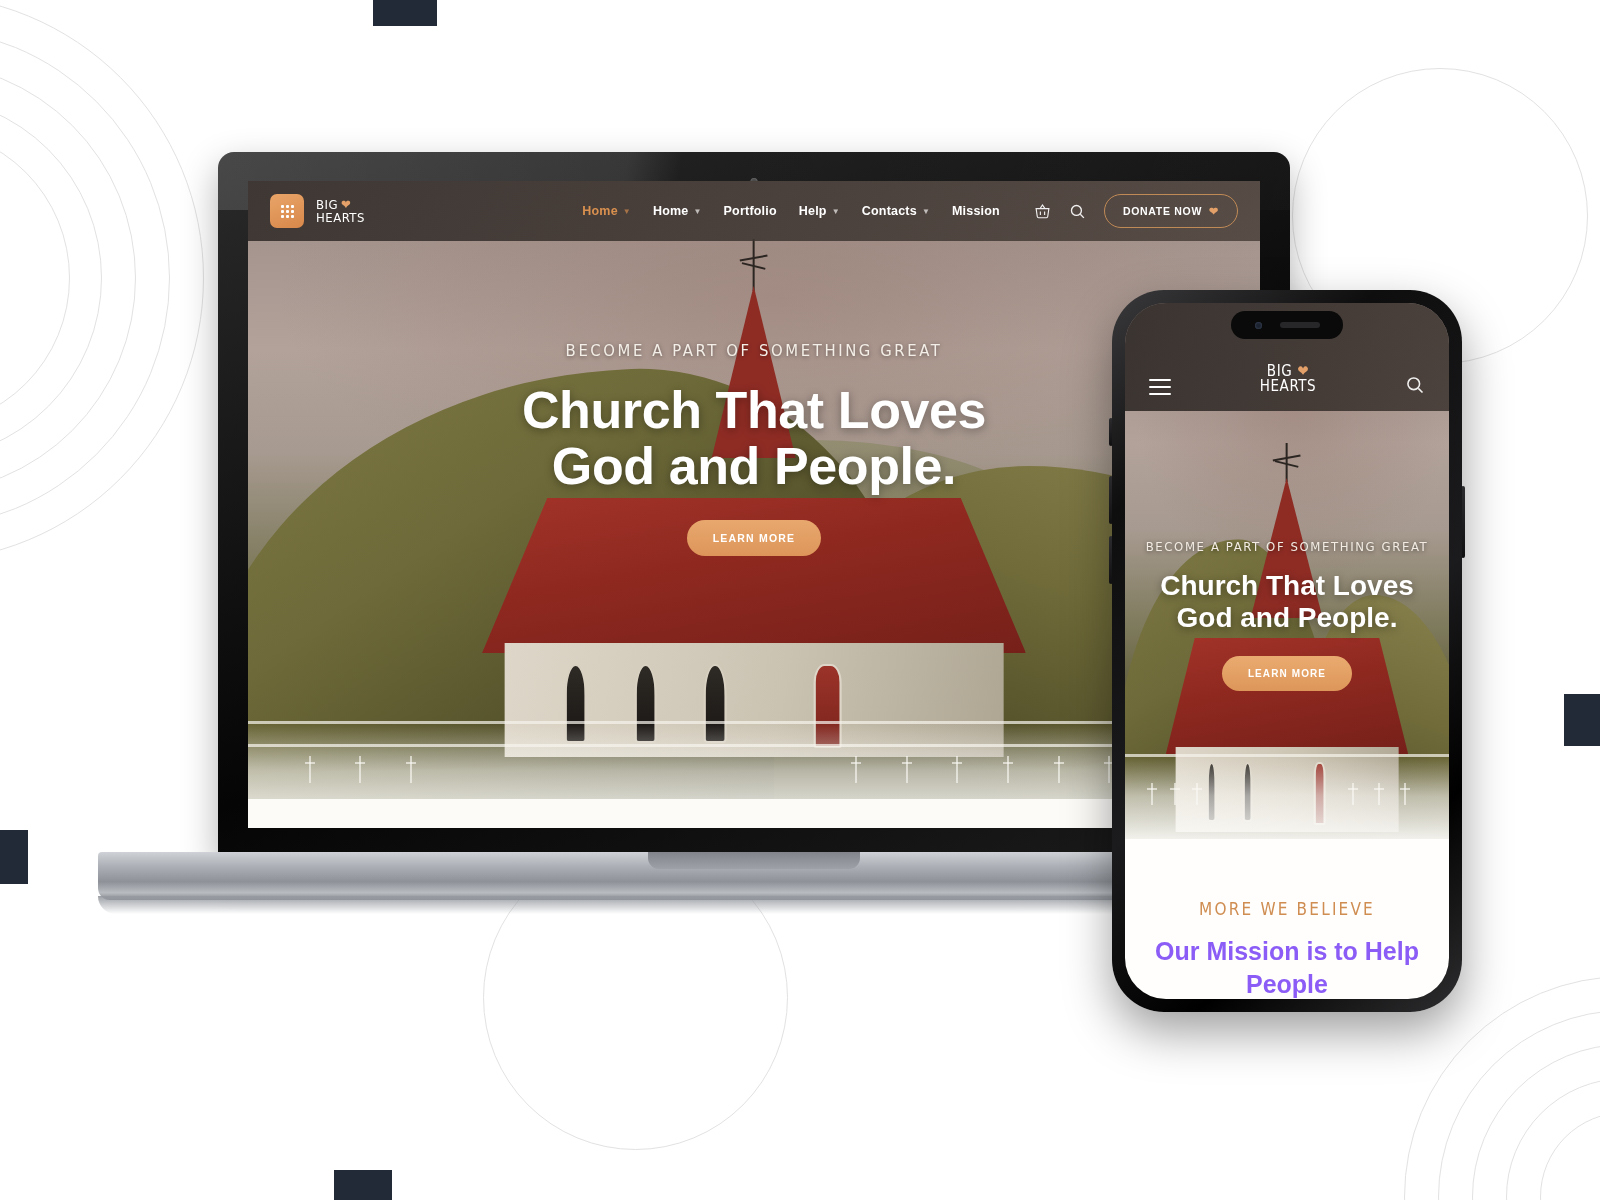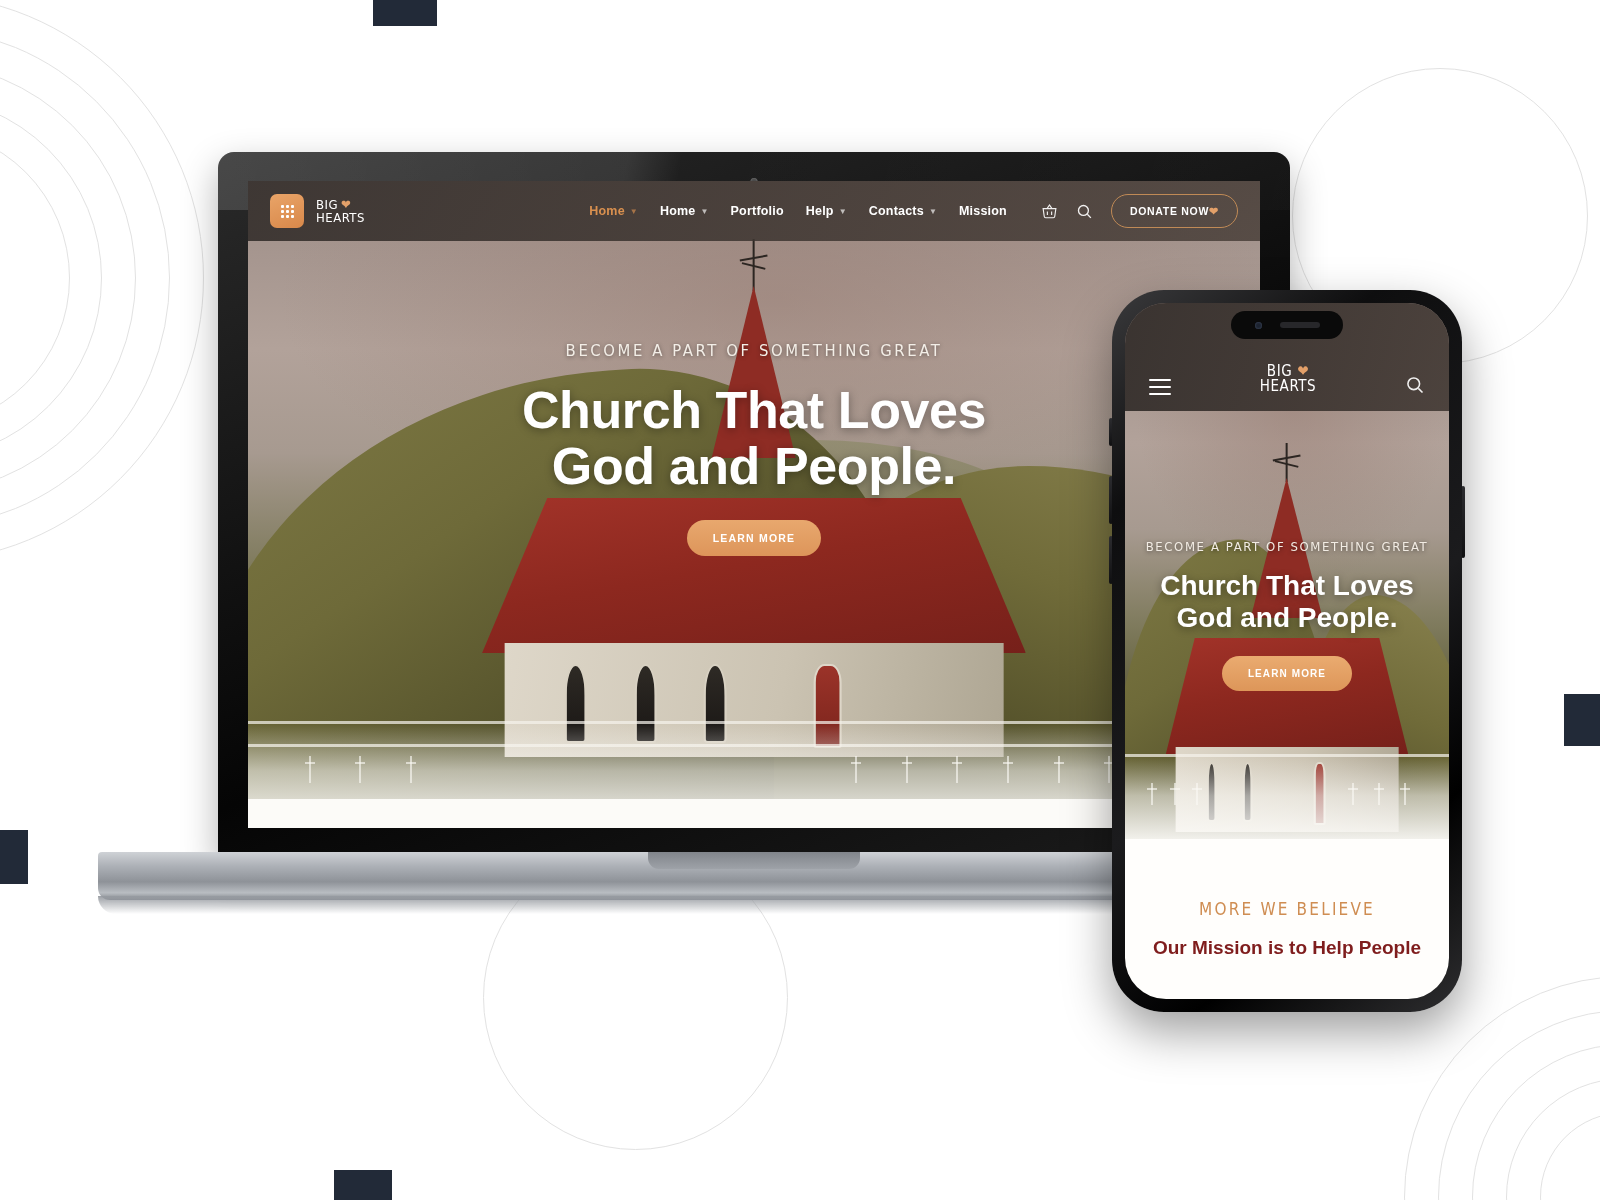--- a/index.html
+++ b/index.html
@@ -197,21 +197,21 @@
     color:#fff; font-size:12.5px; font-weight:700; letter-spacing:.2px;
     display:flex; align-items:center; gap:5px; cursor:pointer;
   }
   .dnav-item.active { color:#d9904f; }
   .chev { font-size:8px; opacity:.65; }
   .dactions { display:flex; align-items:center; gap:18px; margin-left:34px; }
   .icn { color:#fff; opacity:.92; display:flex; cursor:pointer;}
   .donate {
     border:1px solid #c08a56; border-radius:20px;
     color:#fff; font-size:10.5px; font-weight:700; letter-spacing:.7px;
-    padding:10px 18px; display:flex; align-items:center; cursor:pointer;
+    padding:10px 18px; display:flex; align-items:center; gap:7px; cursor:pointer;
   }
   .donate .heart{ font-size:11px;}
 
   
   .hero-copy {
     position:absolute; left:0; right:0; top:0; bottom:0;
     display:flex; flex-direction:column; align-items:center;
     z-index:5; pointer-events:none;
   }
   .eyebrow {
@@ -296,21 +296,21 @@
   }
   .msection{
     position:absolute; left:0; right:0; top:536px; bottom:0;
     background:#fffefc; padding-top:60px; text-align:center;
   }
   .m-kicker{
     color:#cf8d52; font-size:17px; letter-spacing:2.2px;
     font-family:"DejaVu Sans Condensed","DejaVu Sans",sans-serif;
   }
   .m-h2{
-    margin:16px 24px 0; color:#7f1d1d; font-size:19px; line-height:1.32; font-weight:700;
+    margin:16px 24px 0; color:#8b5cf6; font-size:25px; line-height:1.32; font-weight:700;
   }
 </style>
 </head>
 <body>
 
 <div class="bg-layer">
 
   <div class="ring" style="left:-230px; top:128px; width:300px; height:300px;"></div>
   <div class="ring" style="left:-262px; top:96px; width:364px; height:364px;"></div>
   <div class="ring" style="left:-296px; top:62px; width:432px; height:432px;"></div>

